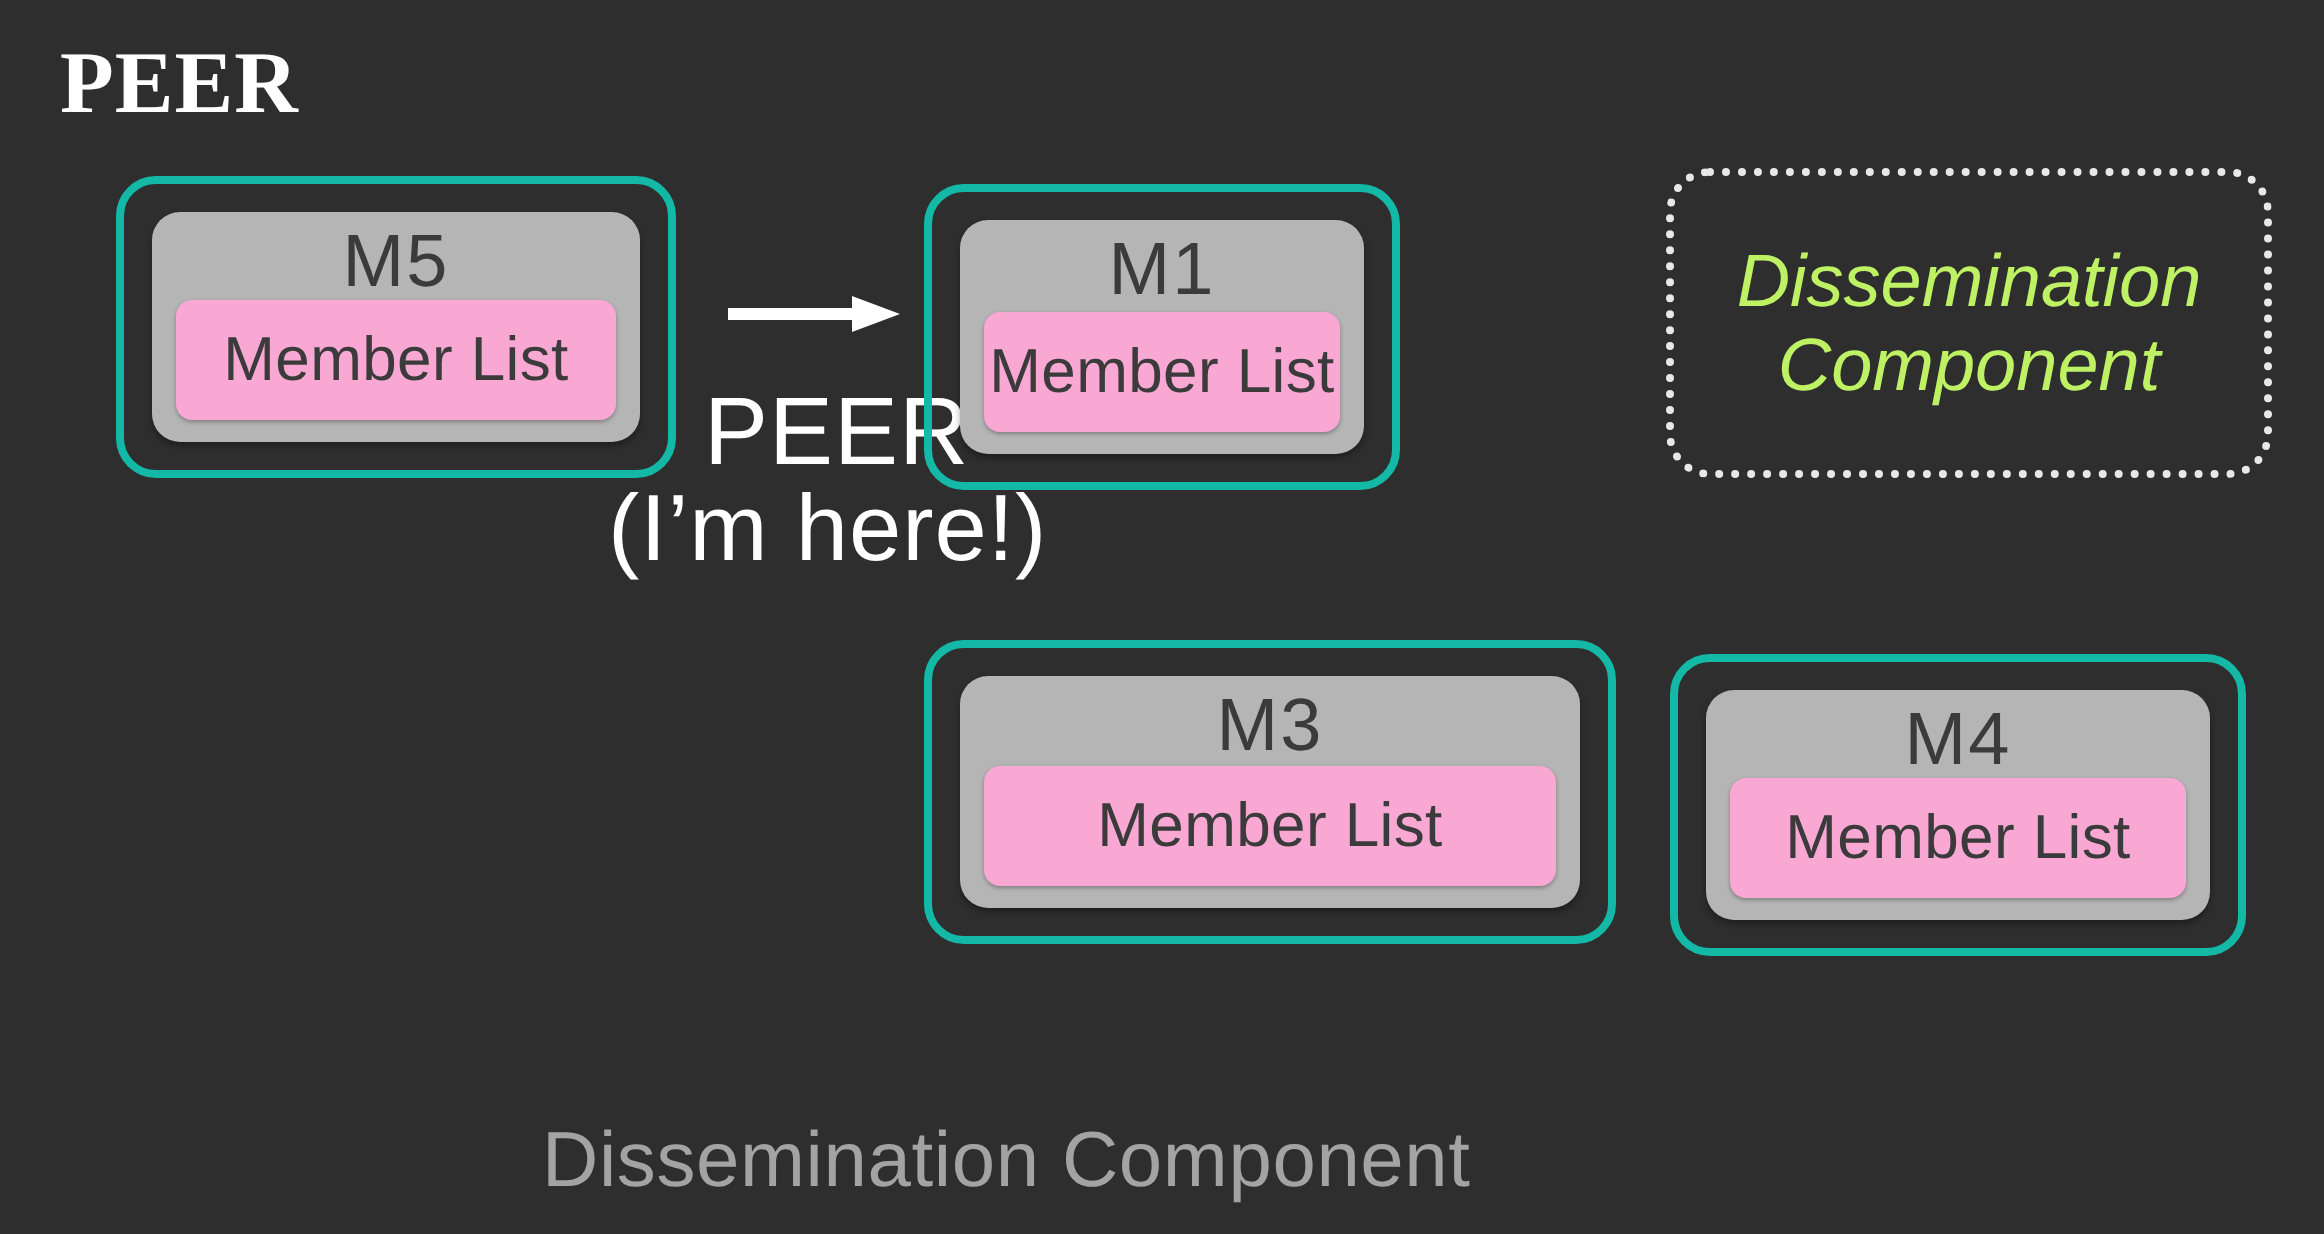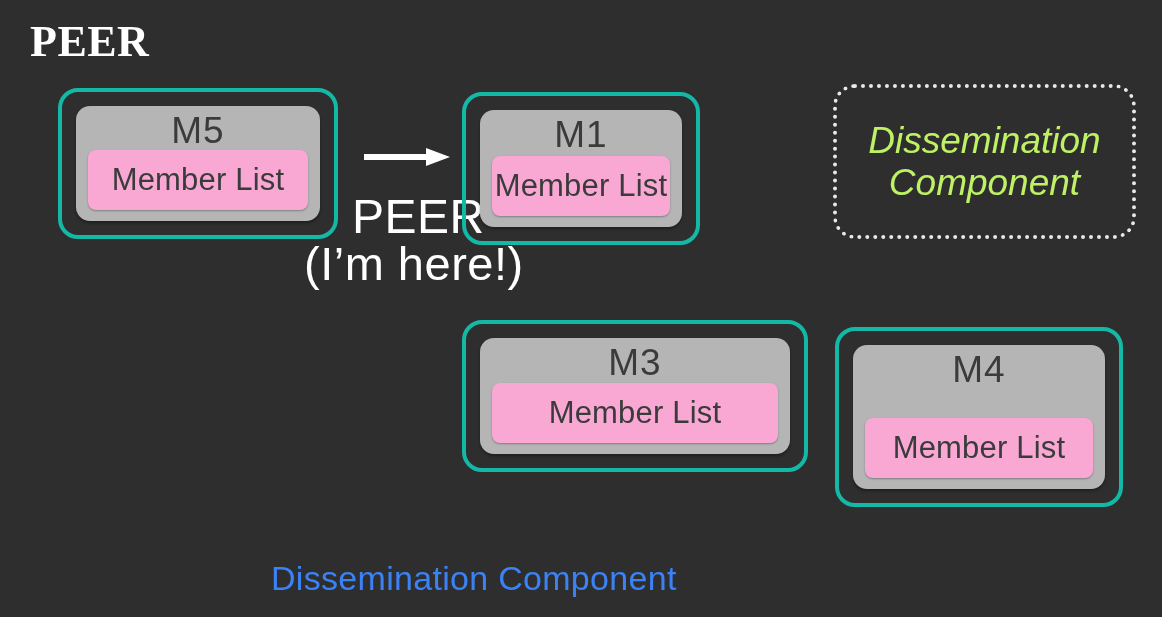--- a/index.html
+++ b/index.html
@@ -74,21 +74,21 @@
     justify-content: center;
     color: #3b3b3b;
     font-size: 31px;
     letter-spacing: 0.2px;
   }
 
   
   #node-m5 { left: 58px;  top: 88px;  width: 280px; height: 151px; }
   #node-m1 { left: 462px; top: 92px;  width: 238px; height: 153px; }
   #node-m3 { left: 462px; top: 320px; width: 346px; height: 152px; }
-  #node-m4 { left: 835px; top: 327px; width: 288px; height: 180px; }
+  #node-m4 { left: 835px; top: 327px; width: 288px; height: 151px; }
 
   
   .dashed-box {
     position: absolute;
     left: 833px;
     top: 84px;
     width: 303px;
     height: 155px;
     box-sizing: border-box;
     border: 4px dotted #e8e8e8;
@@ -134,23 +134,23 @@
     color: #ffffff;
     white-space: nowrap;
     letter-spacing: 0.5px;
   }
 
   
   .bottom-caption {
     position: absolute;
     left: 271px;
     top: 561px;
-    font-size: 34px;
-    line-height: 1;
-    color: #3b82f6;
+    font-size: 39px;
+    line-height: 1;
+    color: #a3a3a3;
     white-space: nowrap;
     letter-spacing: 0.3px;
   }
 
   
   .corner-logo {
     position: absolute;
     left: 1022px;
     top: 609px;
     width: 140px;

